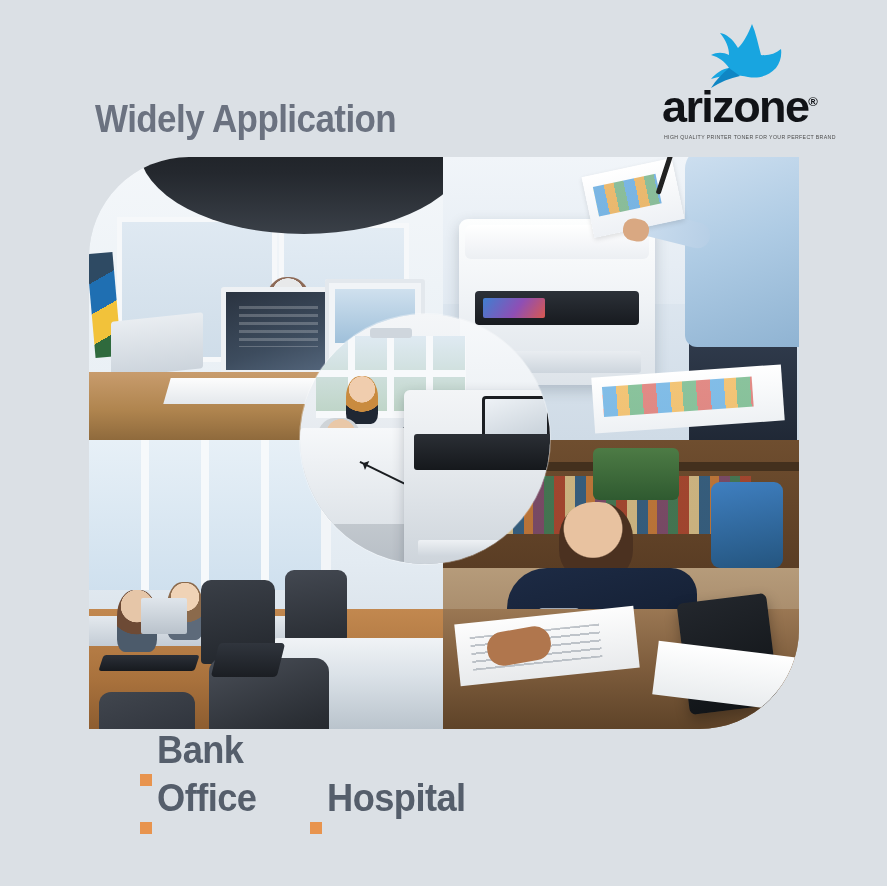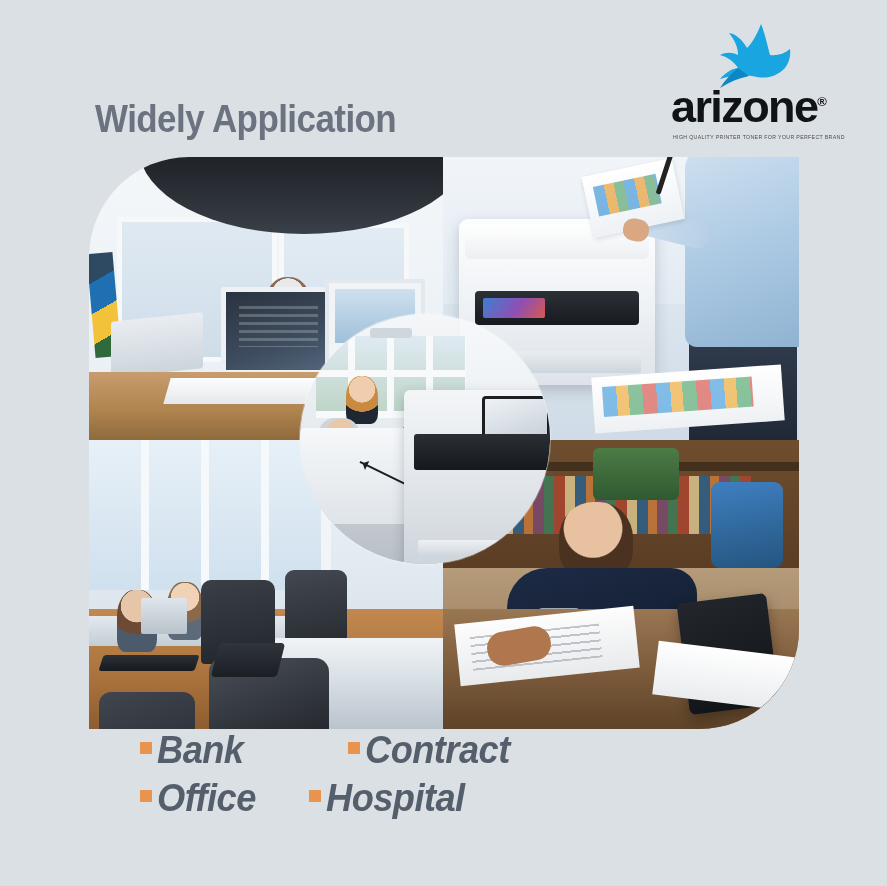--- a/index.html
+++ b/index.html
@@ -16,21 +16,21 @@
   .headline{
     position:absolute;left:95px;top:98px;
     font-size:38px;font-weight:bold;
     color:#6b7280;
     letter-spacing:-0.6px;
     transform:scaleX(.92);
     transform-origin:left center;
     white-space:nowrap;
   }
 
-  .logo-block{position:absolute;right:56px;top:22px;width:160px;height:118px;}
+  .logo-block{position:absolute;right:65px;top:22px;width:160px;height:118px;}
   .bird{position:absolute;left:34px;top:0;width:86px;height:68px;}
   .brandword{
     position:absolute;left:0;top:62px;width:160px;
     font-size:45px;font-weight:bold;color:#111317;
     letter-spacing:-1.6px;line-height:1;
     white-space:nowrap;
   }
   .brandword .reg{font-size:13px;vertical-align:super;letter-spacing:0;}
   .tagline{
     position:absolute;left:2px;top:112px;width:156px;
@@ -403,21 +403,21 @@
   }
   .ci-arrow:after{
     content:"";position:absolute;left:-2px;top:-4px;
     border:5px solid transparent;border-right-color:#1a1d21;
   }
 
   
   .keys{position:absolute;left:140px;top:728px;width:720px;}
   .krow{display:flex;align-items:baseline;white-space:nowrap;}
   .krow.r1{margin-bottom:4px;}
-  .kitem{display:flex;align-items:flex-start;font-style:italic;}
+  .kitem{display:flex;align-items:flex-end;}
   .kitem .bul{
     width:12px;height:12px;background:#e8944e;
     display:inline-block;margin-right:5px;flex:none;
     position:relative;top:14px;
   }
   .kitem .lbl{
     font-size:39px;font-weight:bold;color:#555e6b;
     letter-spacing:-.6px;transform:scaleX(.93);transform-origin:left center;
   }
   .gap-a{width:54px;}
@@ -537,24 +537,20 @@
 
   <div class="keys">
 
     <div class="krow r1">
       <div class="kitem">
         <span class="bul"></span>
         <span class="lbl">Bank</span>
       </div>
       <div class="gap-a"></div>
       <div class="gap-b"></div>
-      <div class="kitem">
-        <span class="bul"></span>
-        <span class="lbl">Contract</span>
-      </div>
     </div>
 
     <div class="krow r2">
       <div class="kitem">
         <span class="bul"></span>
         <span class="lbl">Office</span>
       </div>
       <div class="gap-c"></div>
       <div class="kitem">
         <span class="bul"></span>

